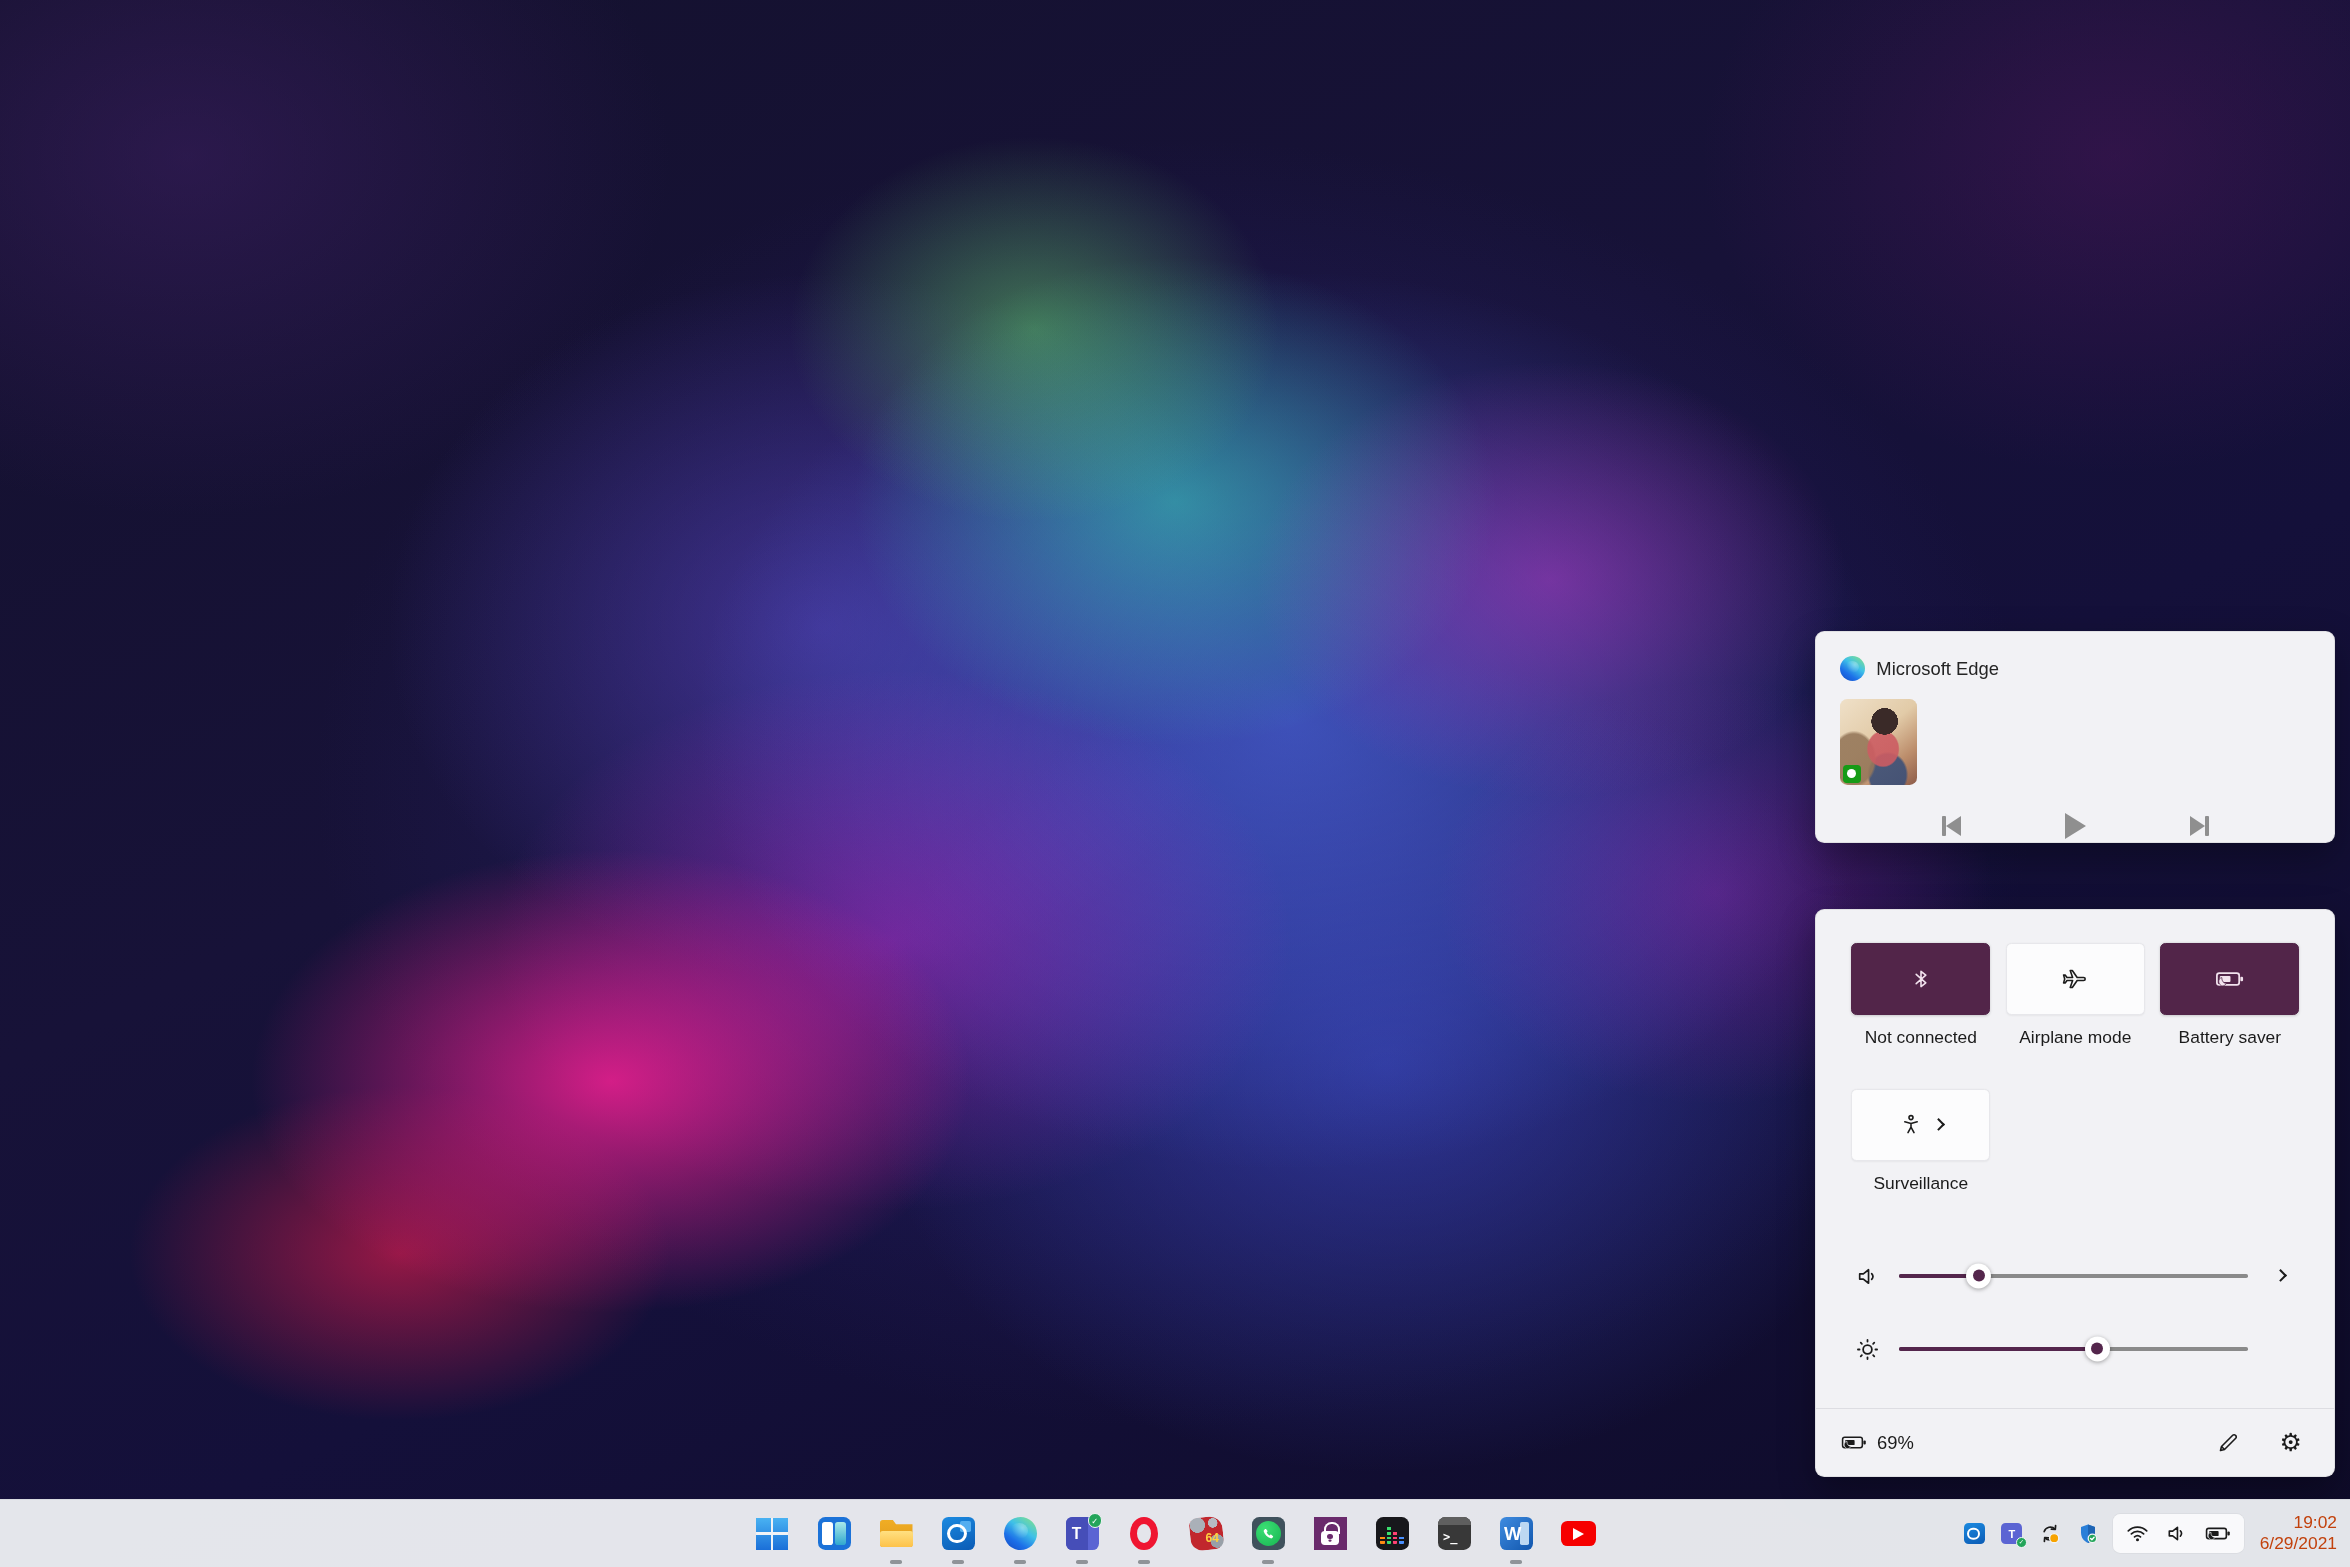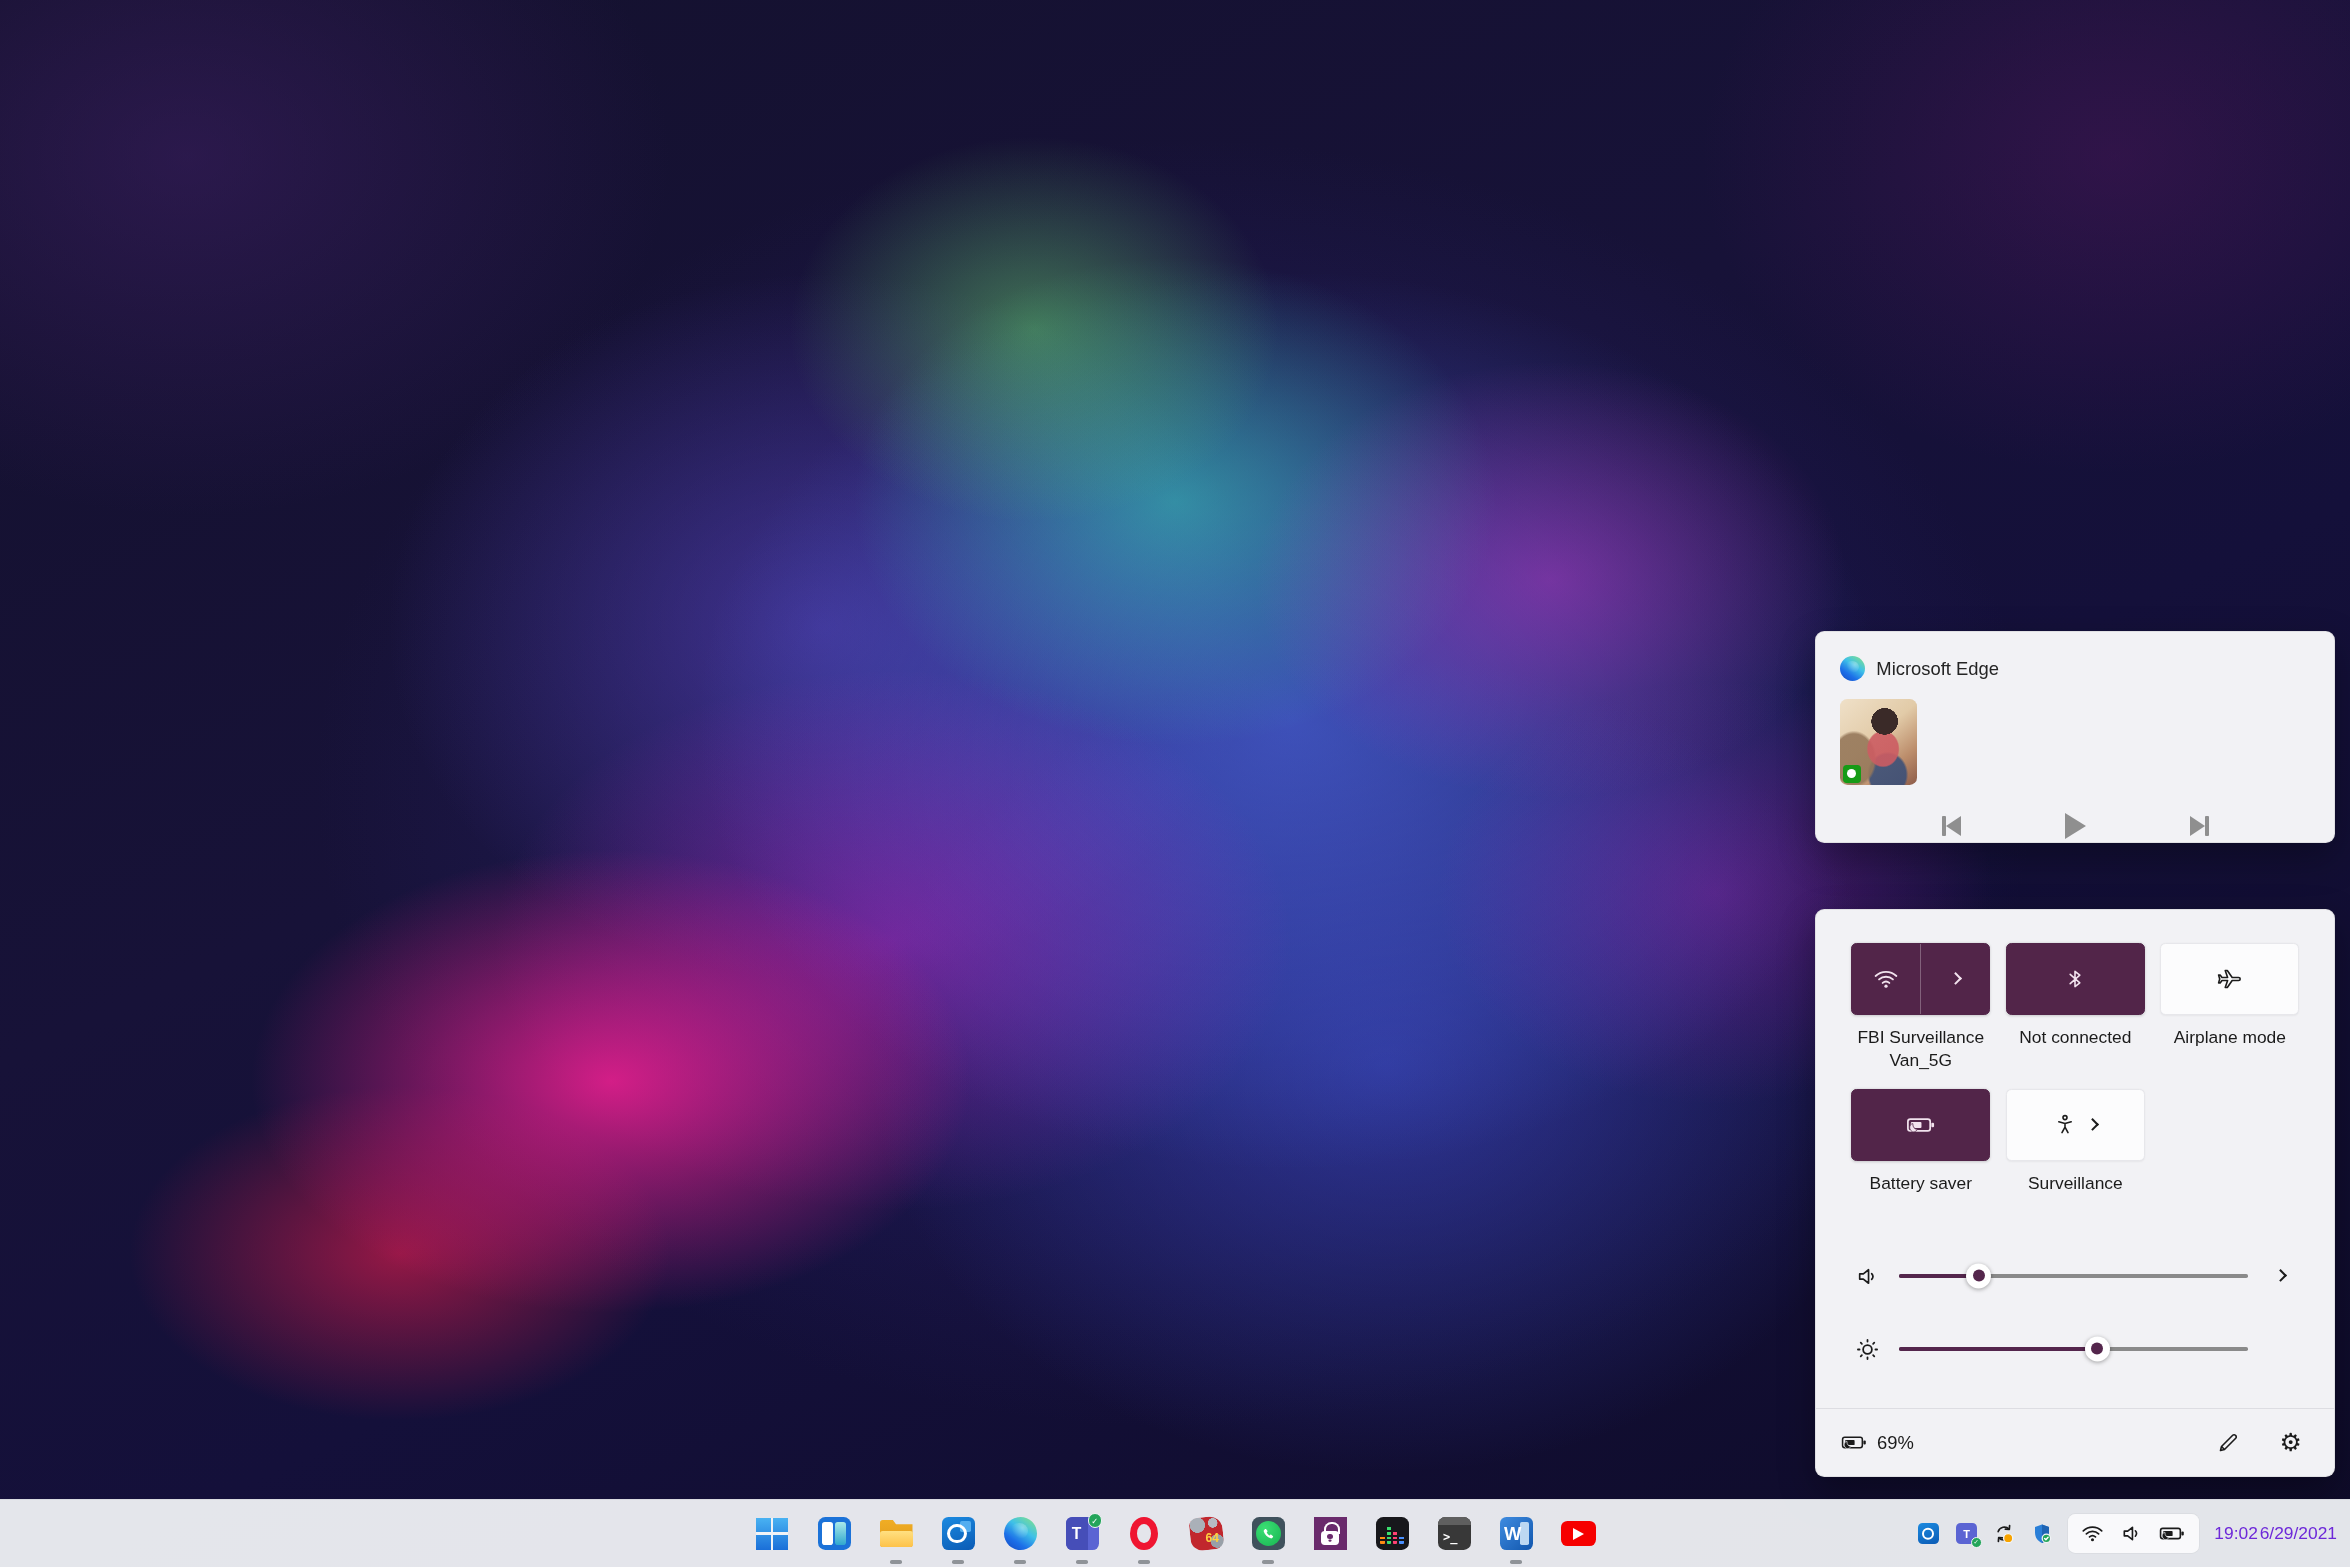--- a/index.html
+++ b/index.html
@@ -166,21 +166,21 @@
   .tray{position:absolute;right:0;top:0;bottom:0;display:flex;align-items:center;gap:13.8px;padding-right:13px;}
   .tray-ic{width:24px;height:24px;display:flex;align-items:center;justify-content:center;position:relative;}
   .mini-outlook{width:21px;height:21px;border-radius:4.6px;background:linear-gradient(160deg,#1b8ae0,#0b5bb5);position:relative;}
   .mini-outlook::after{content:"";position:absolute;left:3.7px;top:50%;transform:translateY(-50%);
     width:8.3px;height:8.3px;border:2.4px solid #fff;border-radius:50%;}
   .mini-teams{width:21px;height:21px;border-radius:4.6px;background:#5b64d3;position:relative;color:#fff;
     display:flex;align-items:center;justify-content:center;font-size:11px;font-weight:700;}
   .mini-teams .badge-check{width:11px;height:11px;right:-4.6px;top:auto;bottom:-3.7px;font-size:6.4px;}
   .tray-group{display:flex;align-items:center;gap:15.6px;padding:8.3px 13px;background:rgba(255,255,255,0.78);
     border-radius:7.3px;box-shadow:0 0 0 0.9px rgba(0,0,0,0.03);}
-  .tray-clock{display:flex;flex-direction:row;align-items:flex-end;gap:1.8px;color:#6d28d9;
+  .tray-clock{display:flex;flex-direction:column;align-items:flex-end;gap:1.8px;color:#c2410c;
     font-size:17.4px;line-height:1.1;margin-left:1.8px;}
   svg.mono{color:#1b1b1b;}
 
   .title-texts{display:flex;flex-direction:column;}
 </style>
 </head>
 <body>
 
 <div class="wallpaper"></div>
 
@@ -211,37 +211,20 @@
           <i class="tri-r"></i>
           <i class="bar"></i>
         </span>
     </button>
   </div>
 </section>
 
 <section class="flyout qs">
   <div class="tiles">
 
-    <div class="qs-cell">
-      <button class="tile split active">
-        <span class="tile-half">
-          <svg class="ic" width="26" height="26" viewBox="0 0 24 24">
-              <path d="M2.4 9.2a14.2 14.2 0 0 1 19.2 0" fill="none" stroke="currentColor" stroke-width="1.7" stroke-linecap="round"></path>
-              <path d="M5.6 12.4a9.4 9.4 0 0 1 12.8 0" fill="none" stroke="currentColor" stroke-width="1.7" stroke-linecap="round"></path>
-              <path d="M8.9 15.6a4.7 4.7 0 0 1 6.2 0" fill="none" stroke="currentColor" stroke-width="1.7" stroke-linecap="round"></path>
-              <circle cx="12" cy="18.6" r="1.5" fill="currentColor"></circle>
-            </svg>
-        </span>
-        <span class="tile-divider"></span>
-        <span class="tile-half">
-          <span class="chev"></span>
-        </span>
-      </button>
-      <div class="tile-label">FBI Surveillance Van_5G</div>
-    </div>
 
     <div class="qs-cell">
       <button class="tile active">
         <svg width="24" height="24" viewBox="0 0 24 24">
             <path d="M7.2 7.4 L16.8 15.8 L12 19.6 L12 4.4 L16.8 8.2 L7.2 16.6" fill="none" stroke="currentColor" stroke-width="1.6" stroke-linejoin="round" stroke-linecap="round"></path>
           </svg>
       </button>
       <div class="tile-label">Not connected</div>
     </div>
 

